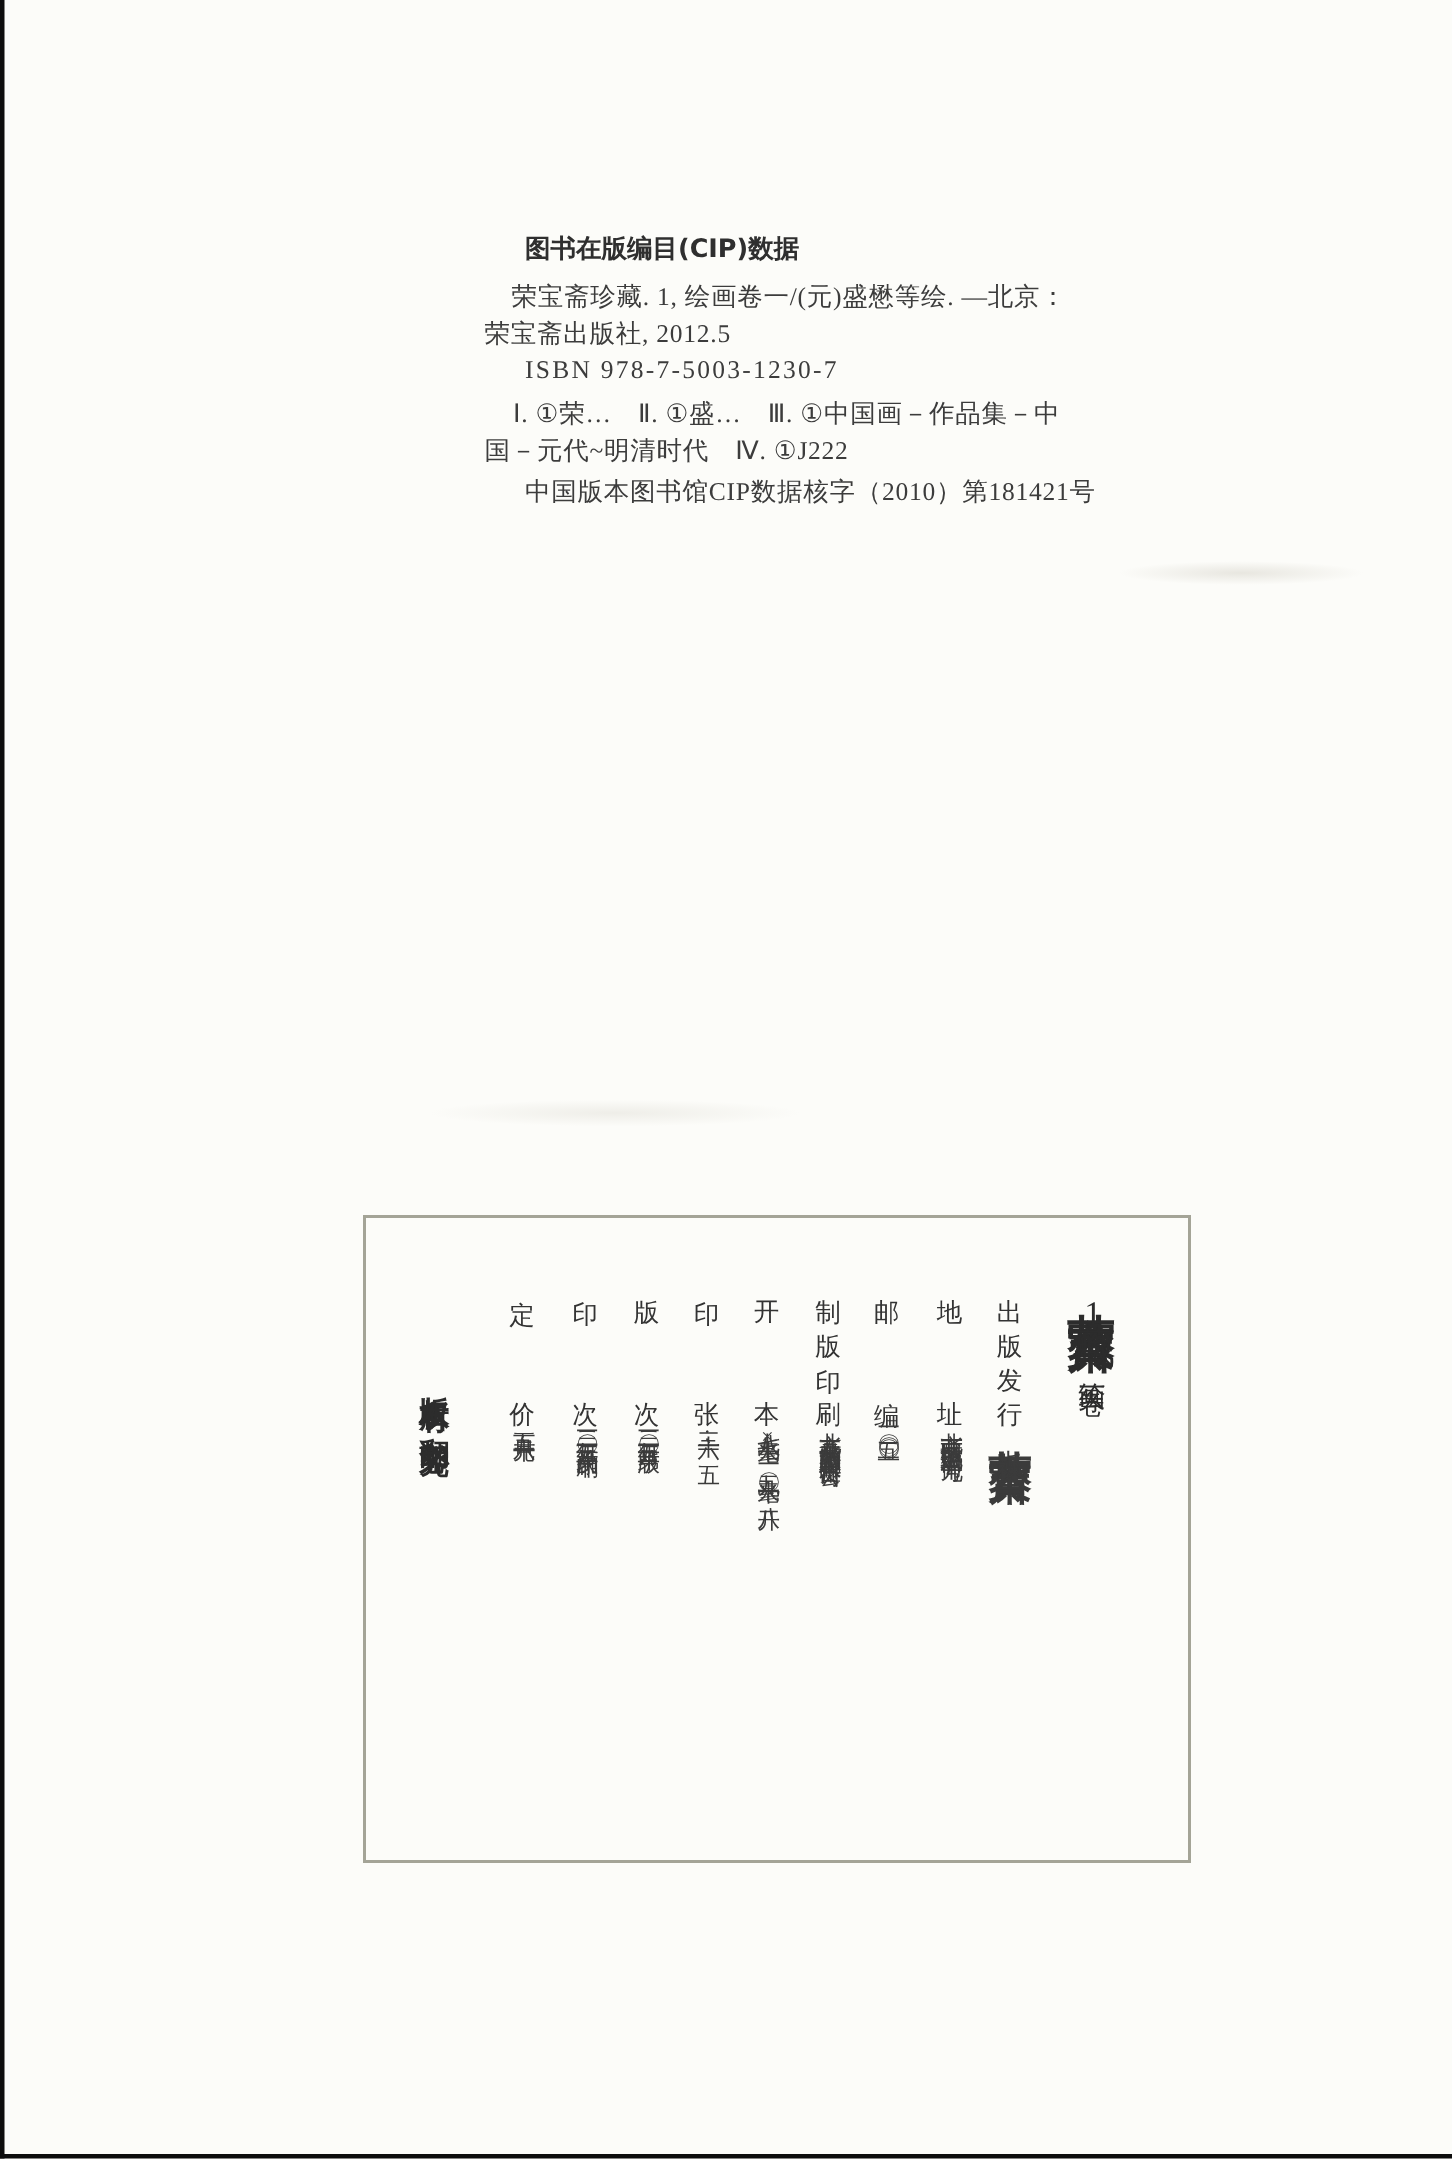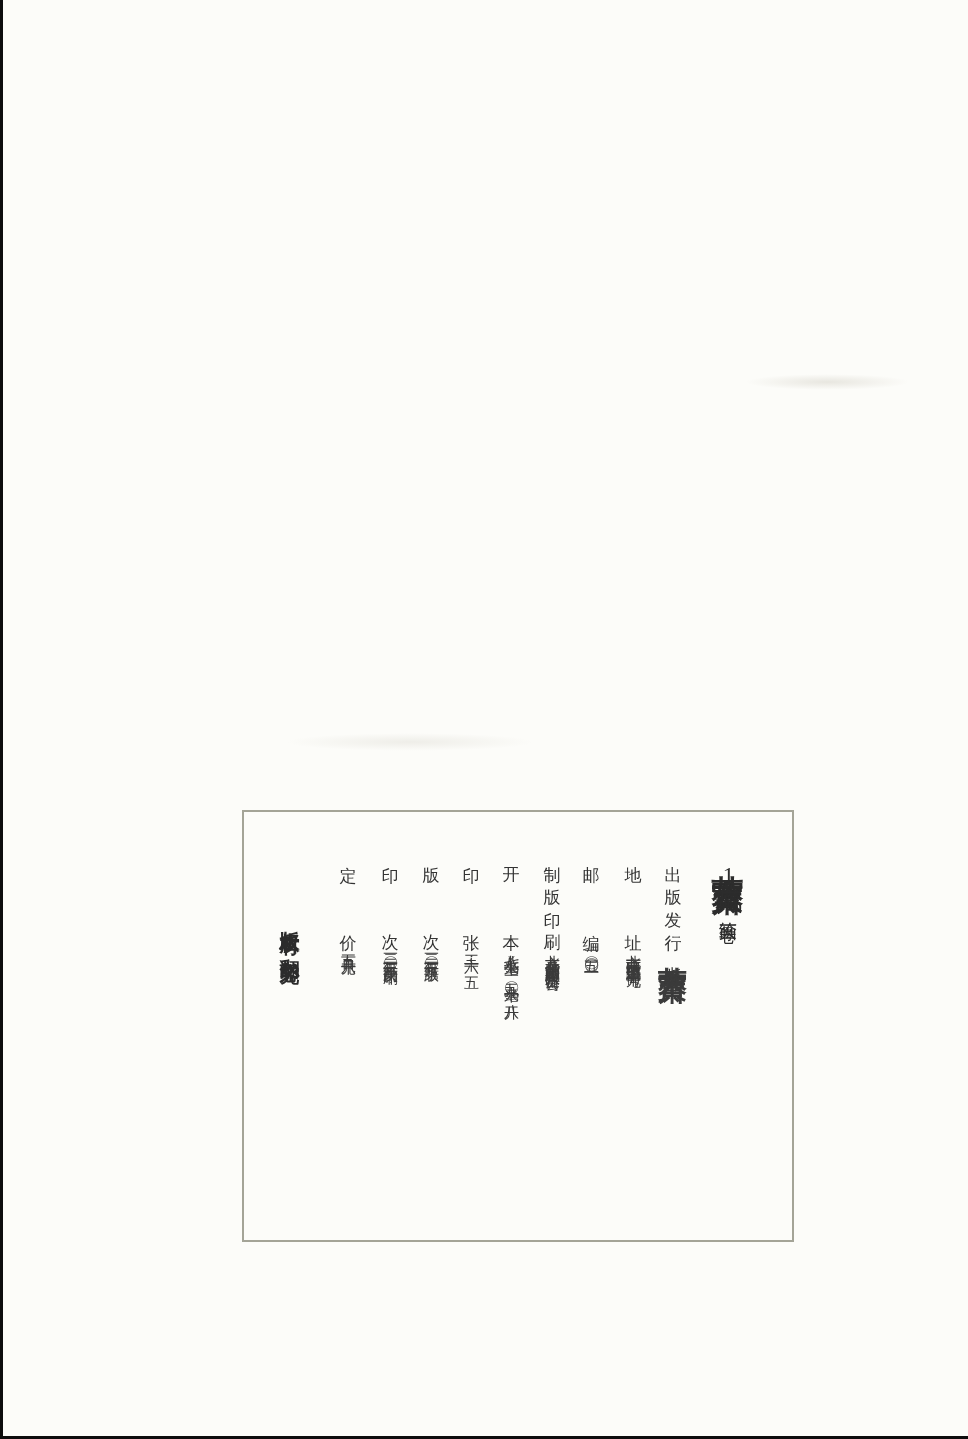--- a/index.html
+++ b/index.html
@@ -81,20 +81,29 @@
 </head>
 <body>
 
 <div class="page">
 
   <div class="edge-left"></div>
   <div class="edge-bottom"></div>
   <div class="smudge s1"></div>
   <div class="smudge s2"></div>
 
+  <section class="cip">
+    <div class="cip-line cip-heading">图书在版编目(CIP)数据</div>
+    <div class="cip-line cip-l0">荣宝斋珍藏. 1, 绘画卷一/(元)盛懋等绘. —北京：</div>
+    <div class="cip-line cip-l1">荣宝斋出版社, 2012.5</div>
+    <div class="cip-line cip-l2">ISBN 978-7-5003-1230-7</div>
+    <div class="cip-line cip-l3">Ⅰ. ①荣…　Ⅱ. ①盛…　Ⅲ. ①中国画－作品集－中</div>
+    <div class="cip-line cip-l4">国－元代~明清时代　Ⅳ. ①J222</div>
+    <div class="cip-line cip-l5">中国版本图书馆CIP数据核字（2010）第181421号</div>
+  </section>
 
   <section class="colophon">
 
     <div class="title-col">
       <span class="brush">荣寶齋</span><span class="mid">珍藏</span><span class="num">1</span><span class="dot">·</span><span class="sub">绘画卷一</span>
     </div>
 
     <div class="bcol col-publisher">
       <div class="clabel">出版发行</div>
       <div class="cvalue"><span class="brush-sm">荣寶齋</span><span class="pub-rest">出版社</span></div>

